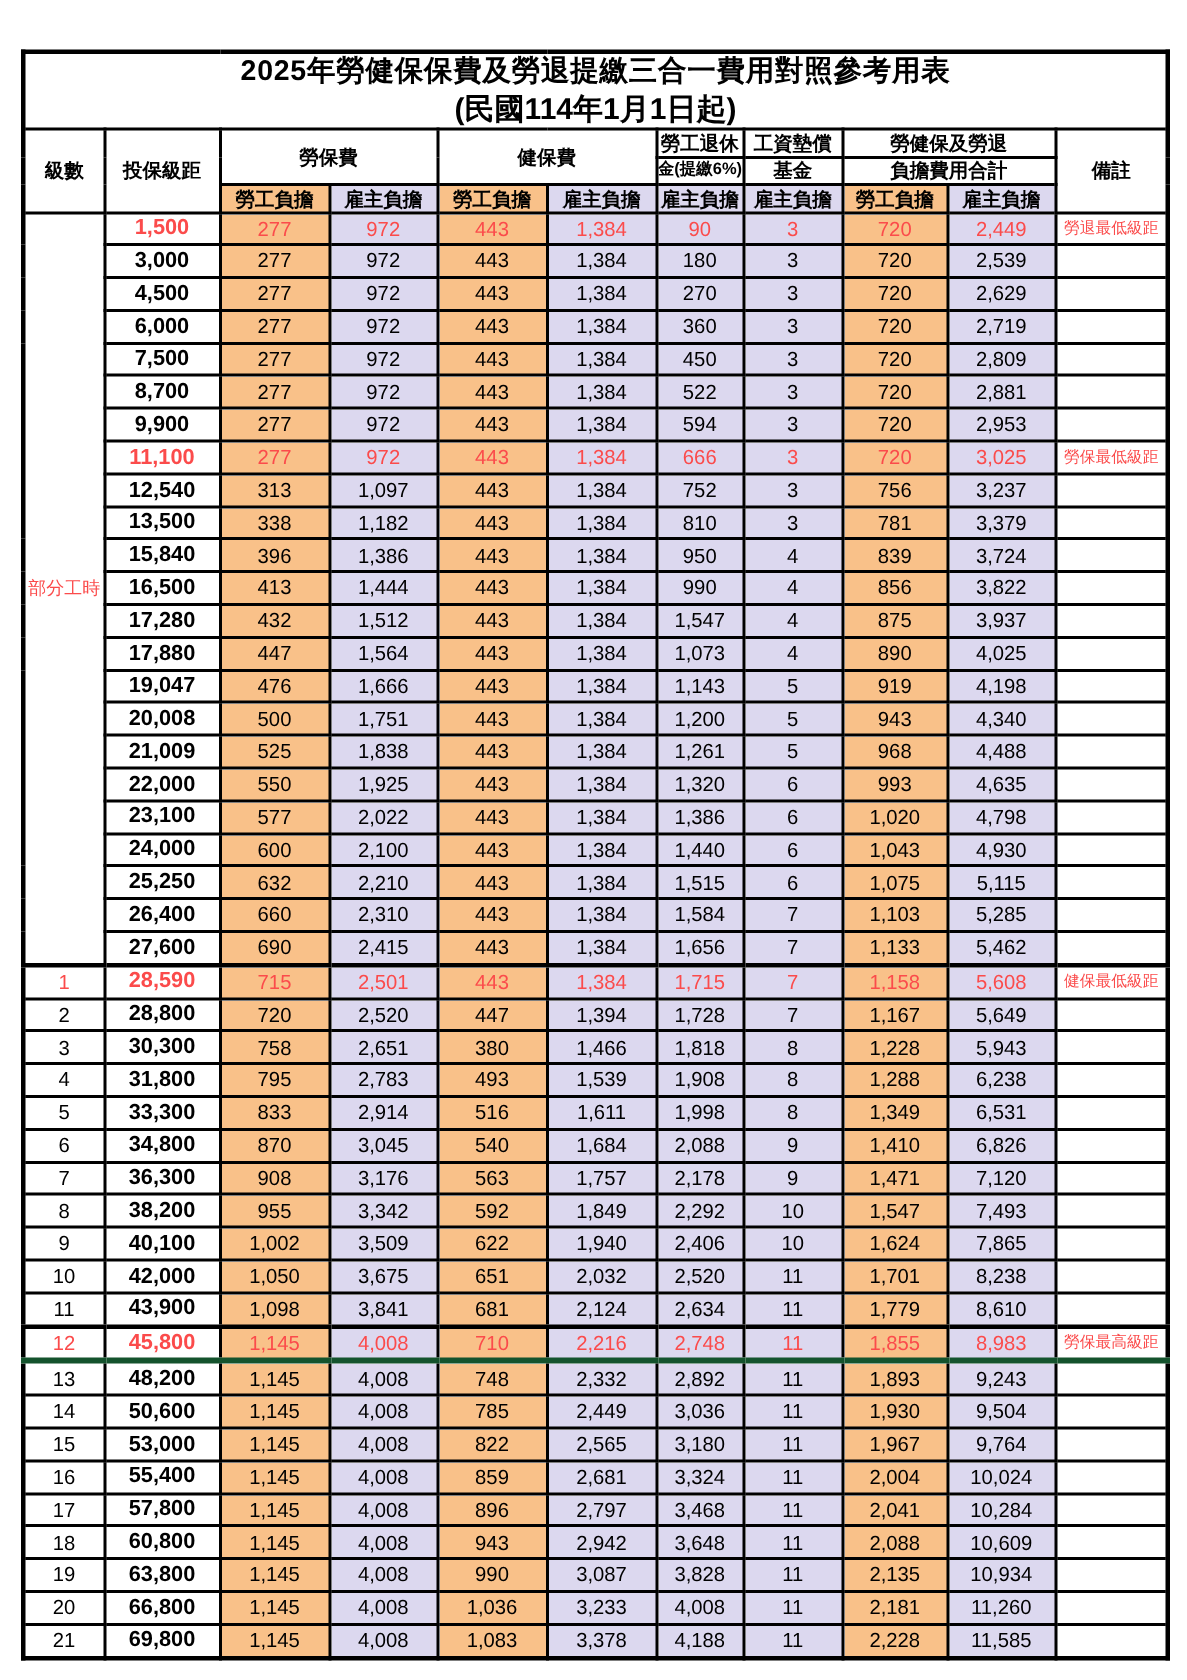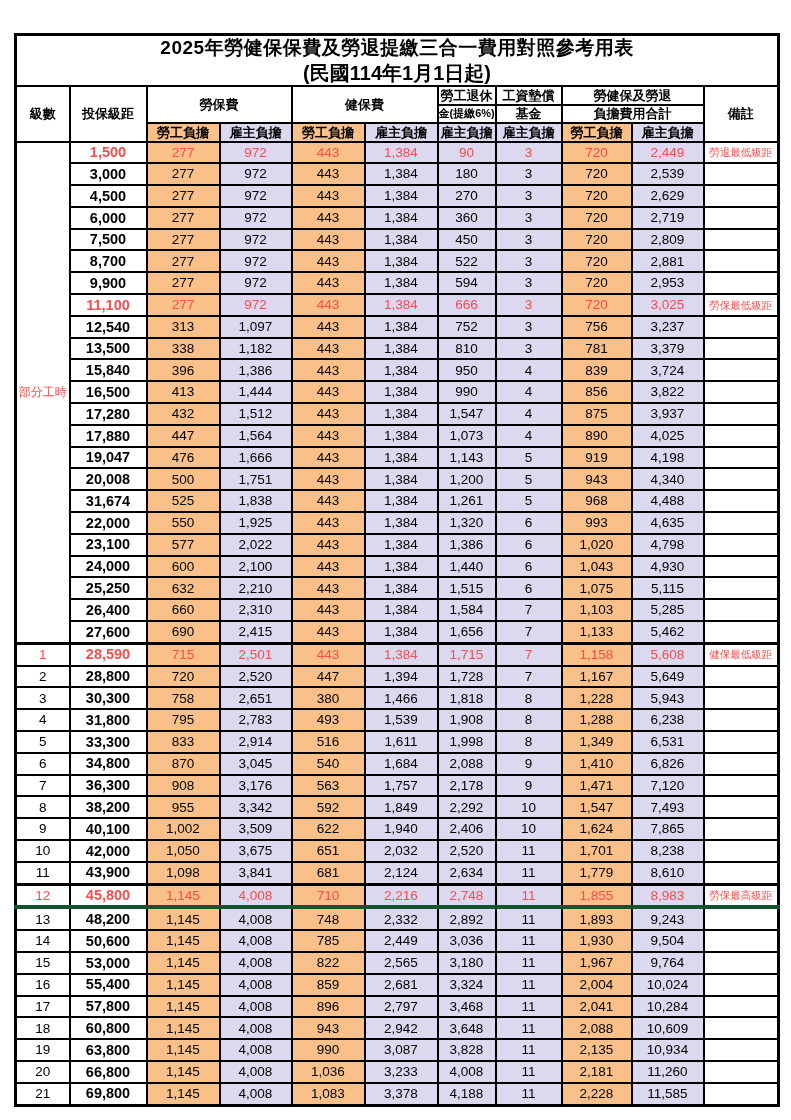--- a/index.html
+++ b/index.html
@@ -268,21 +268,21 @@
           <td class="er">1,751</td>
           <td class="emp">443</td>
           <td class="er">1,384</td>
           <td class="er">1,200</td>
           <td class="er">5</td>
           <td class="emp">943</td>
           <td class="er">4,340</td>
           <td class="remark"></td>
         </tr>
         <tr>
-          <td class="bracket">31,674</td>
+          <td class="bracket">21,009</td>
           <td class="emp">525</td>
           <td class="er">1,838</td>
           <td class="emp">443</td>
           <td class="er">1,384</td>
           <td class="er">1,261</td>
           <td class="er">5</td>
           <td class="emp">968</td>
           <td class="er">4,488</td>
           <td class="remark"></td>
         </tr>

